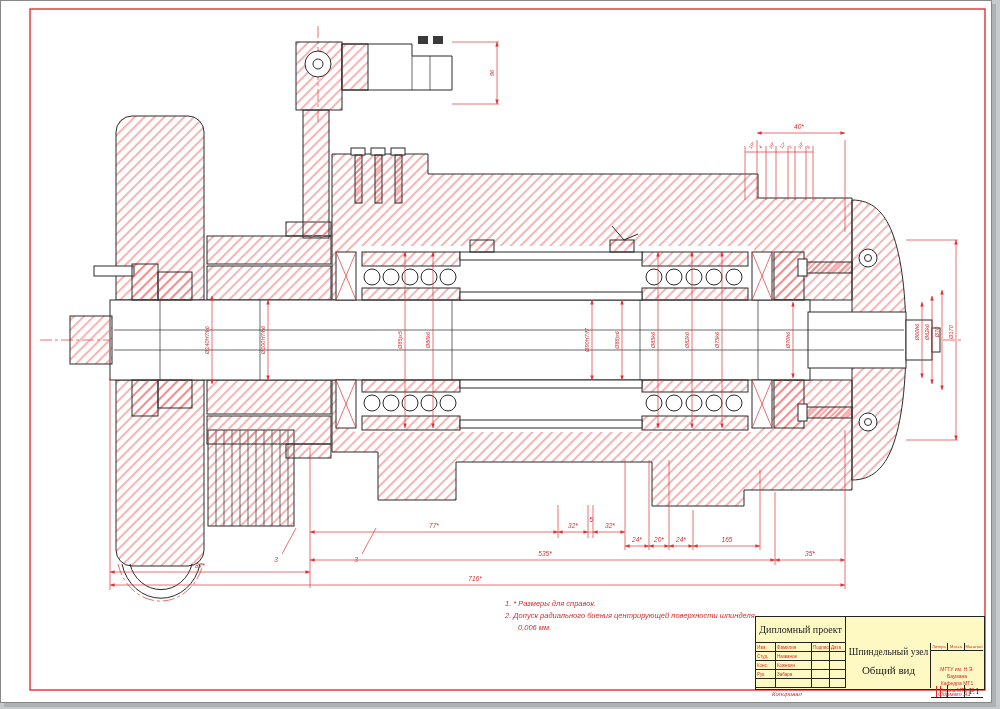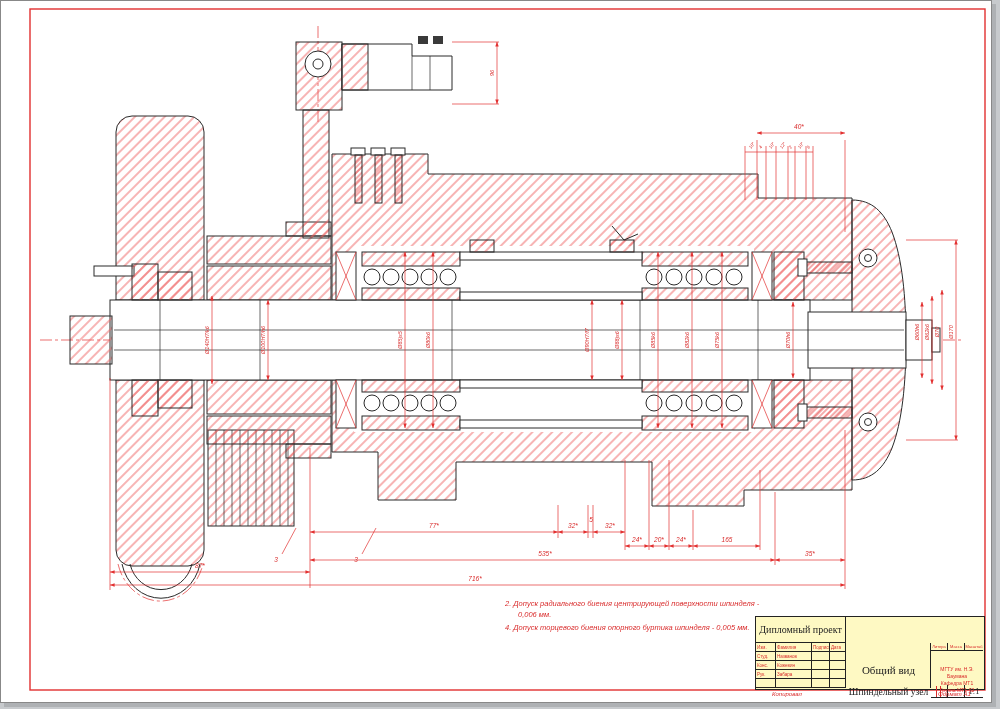--- a/index.html
+++ b/index.html
@@ -30,21 +30,21 @@
   .tb-mh,.tb-mr{position:absolute;left:0;width:90px;height:9px;display:flex;}
   .tb-mh{top:0;border-bottom:.8px solid #222;}
   .tb-mr1{top:9px;}.tb-mr2{top:18px;}.tb-mr3{top:27px;}.tb-mr4{top:36px;}
   .tb-mr{border-bottom:.8px solid #222;}
   .tb-mh span,.tb-mr span{position:static;display:block;font-size:4.5px;line-height:9px;overflow:hidden;white-space:nowrap;padding-left:1px;}
   .cw1{width:20px;border-right:.8px solid #222;}
   .cw2{width:36px;border-right:.8px solid #222;}
   .cw3{width:18px;border-right:.8px solid #222;}
   .cw4{width:16px;}
   .tb-titlecell{left:90px;top:26px;width:85px;height:45px;border-right:1.2px solid #222;}
-  .tb-title{left:90px;top:30px;width:85px;text-align:center;font-size:9.5px;margin-top:40px;}
+  .tb-title{left:90px;top:30px;width:85px;text-align:center;font-size:9.5px;}
   .tb-sub{left:90px;top:47px;width:85px;text-align:center;font-size:11px;}
   .tb-lith{left:175px;top:26px;width:52px;height:8px;display:flex;border-bottom:.8px solid #222;font-family:"Liberation Sans",sans-serif;color:#d92b2b;}
   .tb-lith span{position:static;display:block;font-size:4px;line-height:8px;text-align:center;}
   .lw1{width:17px;border-right:.8px solid #222;}
   .lw2{width:17px;border-right:.8px solid #222;}
   .lw3{width:18px;}
   .tb-vals{left:175px;top:34px;width:52px;height:13px;display:flex;border-bottom:.8px solid #222;margin-top:34px;}
   .tb-vals span{position:static;display:block;height:13px;}
   .tb-ticks{width:17px;border-right:.8px solid #222;background:repeating-linear-gradient(90deg,transparent 0 3px,#d92b2b 3px 3.8px);background-size:12px 11px;background-repeat:no-repeat;background-position:2px 1px;}
   .tb-mass{width:17px;border-right:.8px solid #222;}
@@ -324,22 +324,22 @@
 
     <g>
       <line x1="452" y1="42" x2="499" y2="42" class="r"></line>
       <line x1="452" y1="104" x2="499" y2="104" class="r"></line>
       <line x1="497" y1="42" x2="497" y2="104" class="dim"></line>
       <text x="494" y="73" class="rts" text-anchor="middle" transform="rotate(-90 494 73)">96</text>
     </g>
   </svg>
 
   <div class="notes">
+    <div class="note">1. * Размеры для справок.</div>
     <div class="note">2. Допуск радиального биения центрирующей поверхности шпинделя - 0,006 мм.</div>
-    <div class="note">4. Допуск торцевого биения опорного буртика шпинделя - 0,005 мм.</div>
   </div>
 
   <div class="tb">
     <div class="tb-doctype">Дипломный проект</div>
 
     <div class="tb-mini">
       <div class="tb-mh">
         <span class="cw1">Изм.</span>
         <span class="cw2">Фамилия</span>
         <span class="cw3">Подпись</span>

